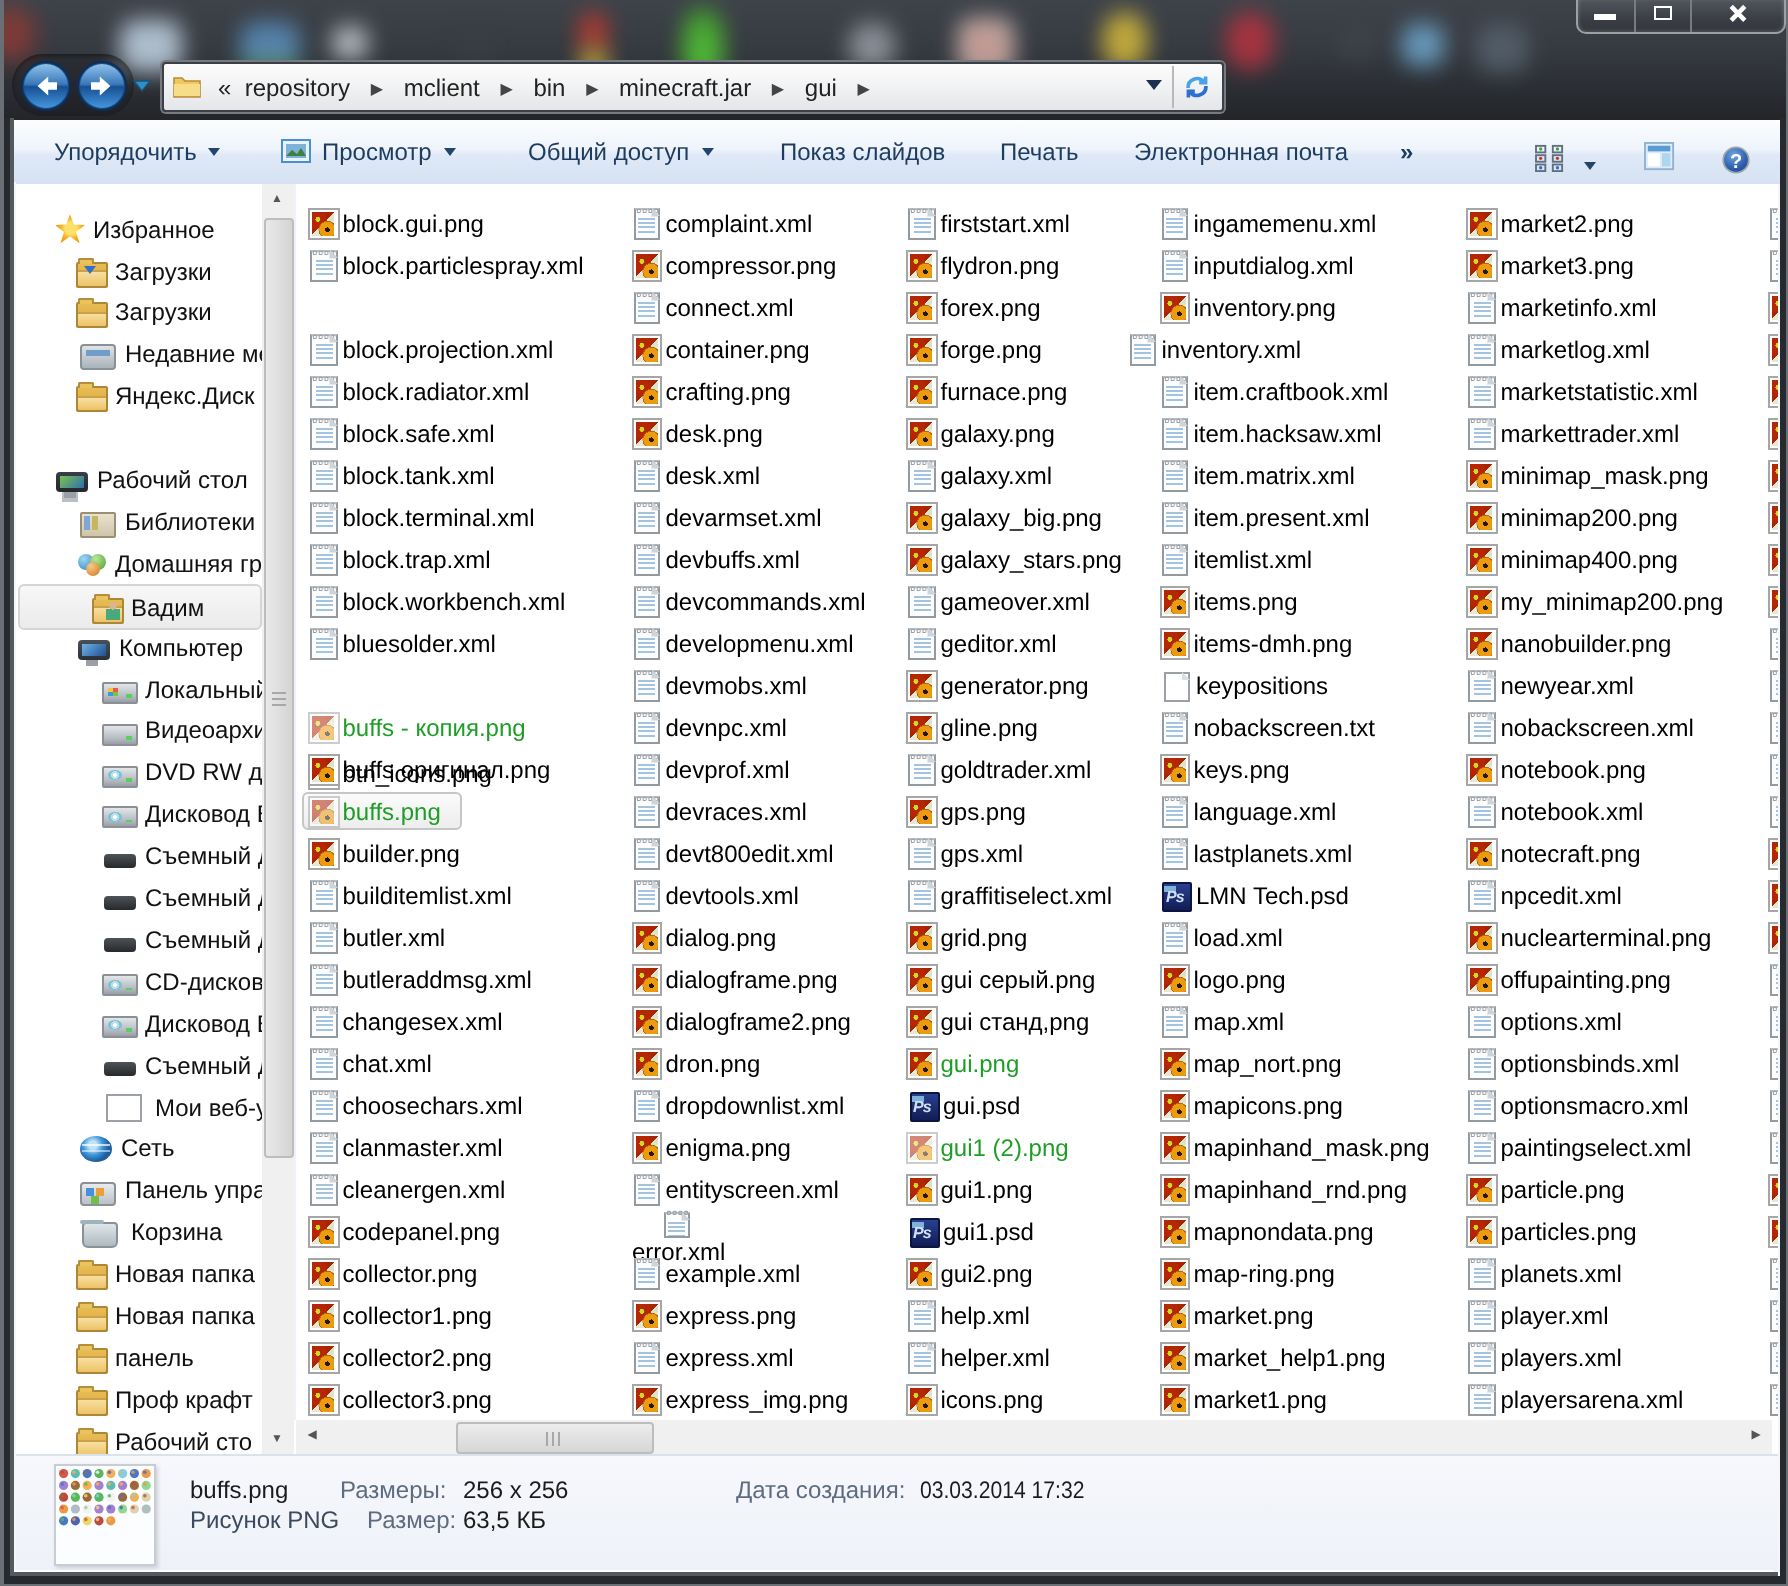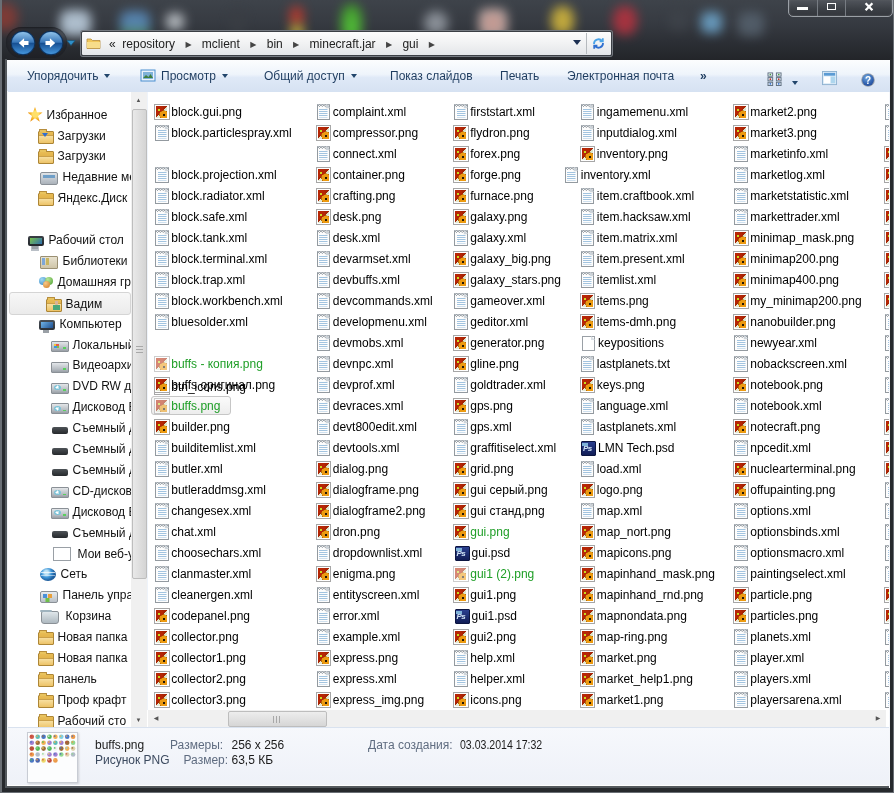--- a/index.html
+++ b/index.html
@@ -598,21 +598,21 @@
           <span class="fn">dropdownlist.xml</span>
         </div>
 <div class="fr" style="left:168px;top:472px;">
           <i class="ic ip"></i>
           <span class="fn">enigma.png</span>
         </div>
 <div class="fr" style="left:168px;top:493px;">
           <i class="ic ix"></i>
           <span class="fn">entityscreen.xml</span>
         </div>
-<div class="fr" style="left:168px;top:514px;">
+<div class="fr" style="left:168px;top:514px;flex-direction:column;">
           <i class="ic ix"></i>
           <span class="fn">error.xml</span>
         </div>
 <div class="fr" style="left:168px;top:535px;">
           <i class="ic ix"></i>
           <span class="fn">example.xml</span>
         </div>
 <div class="fr" style="left:168px;top:556px;">
           <i class="ic ip"></i>
           <span class="fn">express.png</span>
@@ -788,21 +788,21 @@
 <div class="fr" style="left:432px;top:220px;">
           <i class="ic ip"></i>
           <span class="fn">items-dmh.png</span>
         </div>
 <div class="fr" style="left:432px;top:241px;">
           <i class="ic ig"></i>
           <span class="fn">keypositions</span>
         </div>
 <div class="fr" style="left:432px;top:262px;">
           <i class="ic ix"></i>
-          <span class="fn">lastplanets.txt</span>
+          <span class="fn">nobackscreen.txt</span>
         </div>
 <div class="fr" style="left:432px;top:283px;">
           <i class="ic ip"></i>
           <span class="fn">keys.png</span>
         </div>
 <div class="fr" style="left:432px;top:304px;justify-content:flex-end;">
           <i class="ic ix"></i>
           <span class="fn">language.xml</span>
         </div>
 <div class="fr" style="left:432px;top:325px;">

